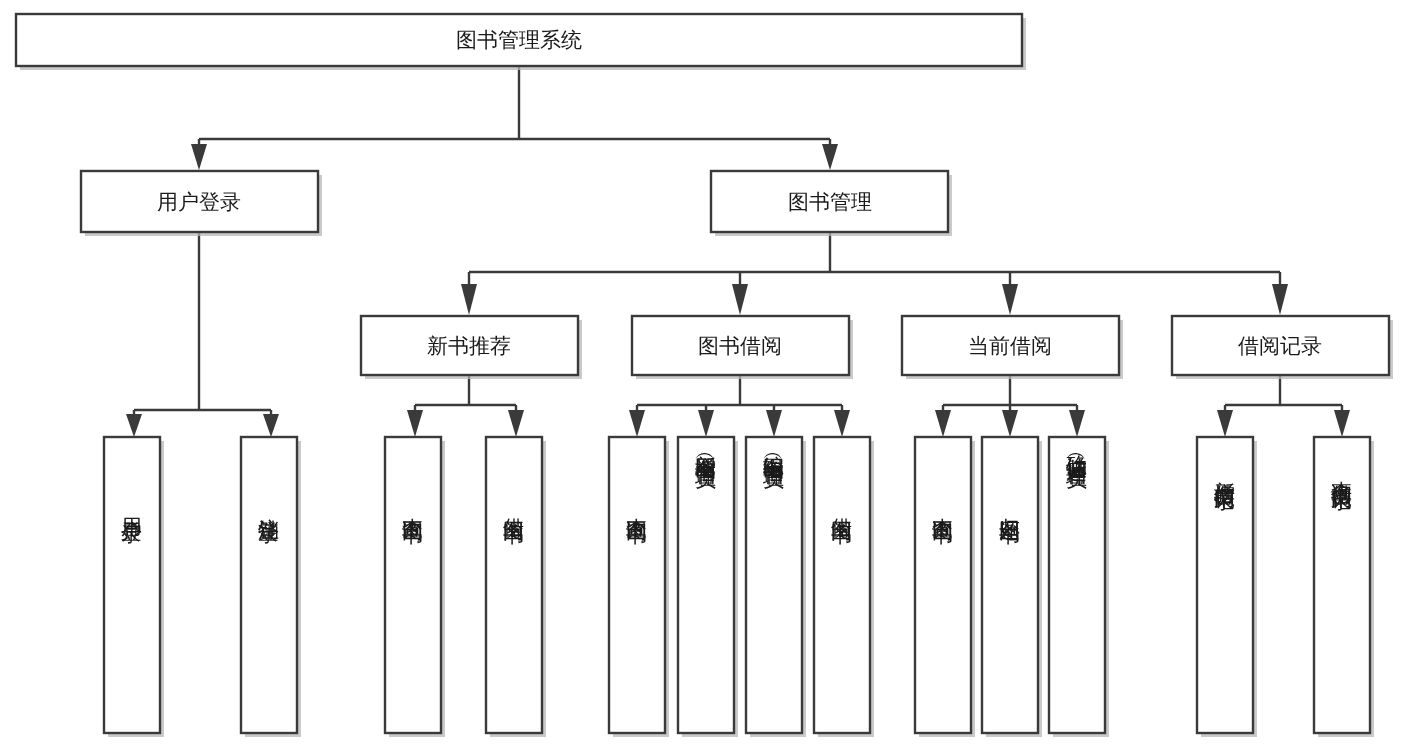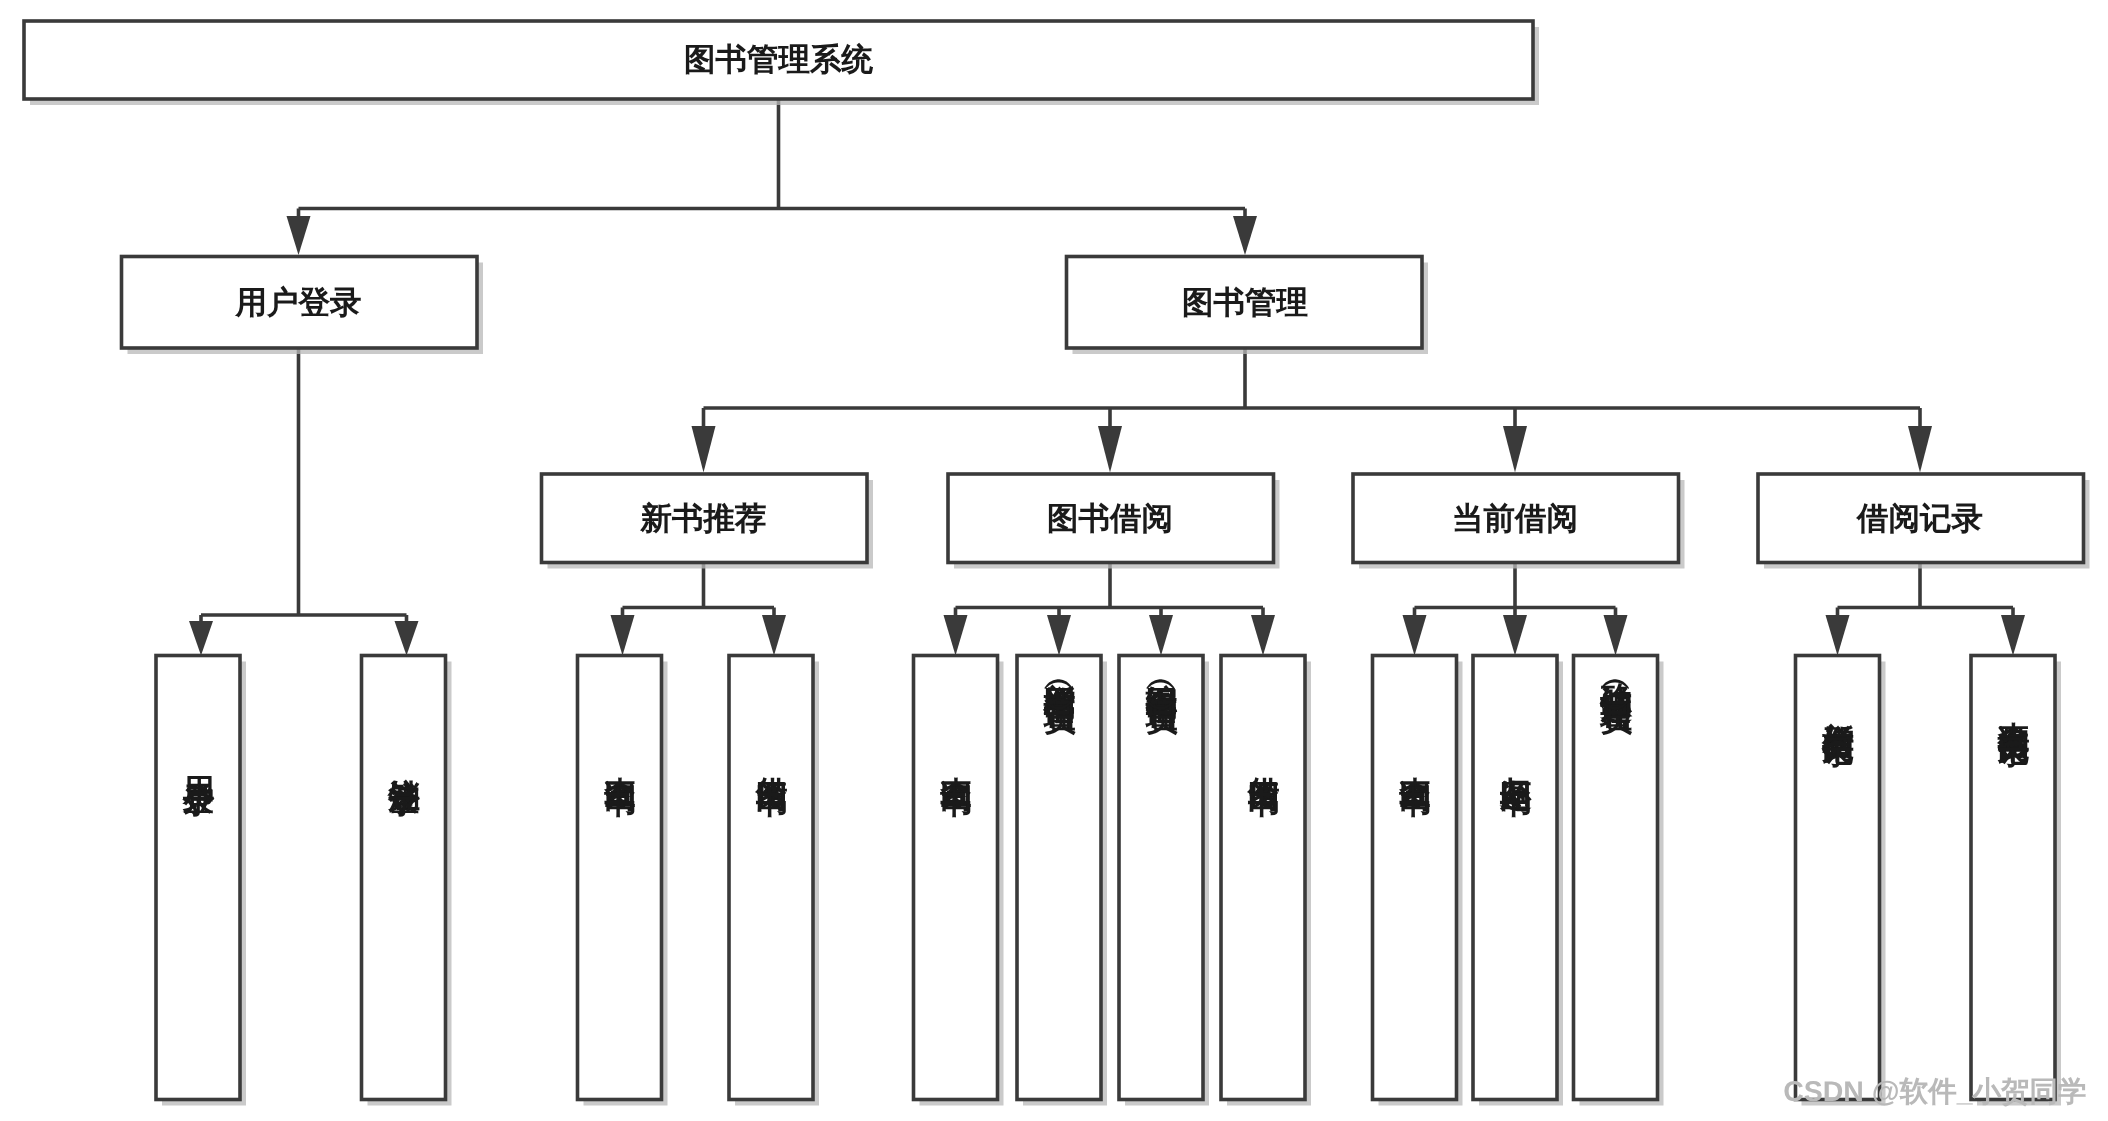--- a/index.html
+++ b/index.html
@@ -11,21 +11,20 @@
     width: 1405px;
     height: 747px;
     font-family: "Liberation Sans", "DejaVu Sans", sans-serif;
     overflow: hidden;
     position: relative;
   }
   #diagram-root {
     position: relative;
     width: 1405px;
     height: 747px;
-    font-weight: bold;
   }
   svg.diagram-canvas {
     position: absolute;
     left: 0;
     top: 0;
     width: 1405px;
     height: 747px;
   }
   .node-box {
     fill: #ffffff;
@@ -261,15 +260,14 @@
     </g>
 
     <g>
       <rect class="node-shadow" x="1318" y="441" width="56" height="296"></rect>
       <rect class="node-box" x="1314" y="437" width="56" height="296"></rect>
       <text class="node-label-v" x="1342" y="470">查询借阅记录</text>
     </g>
 
   </svg>
 
-  <div class="watermark">CSDN @软件_小贺同学</div>
 
 </div>
 
 </body></html>

